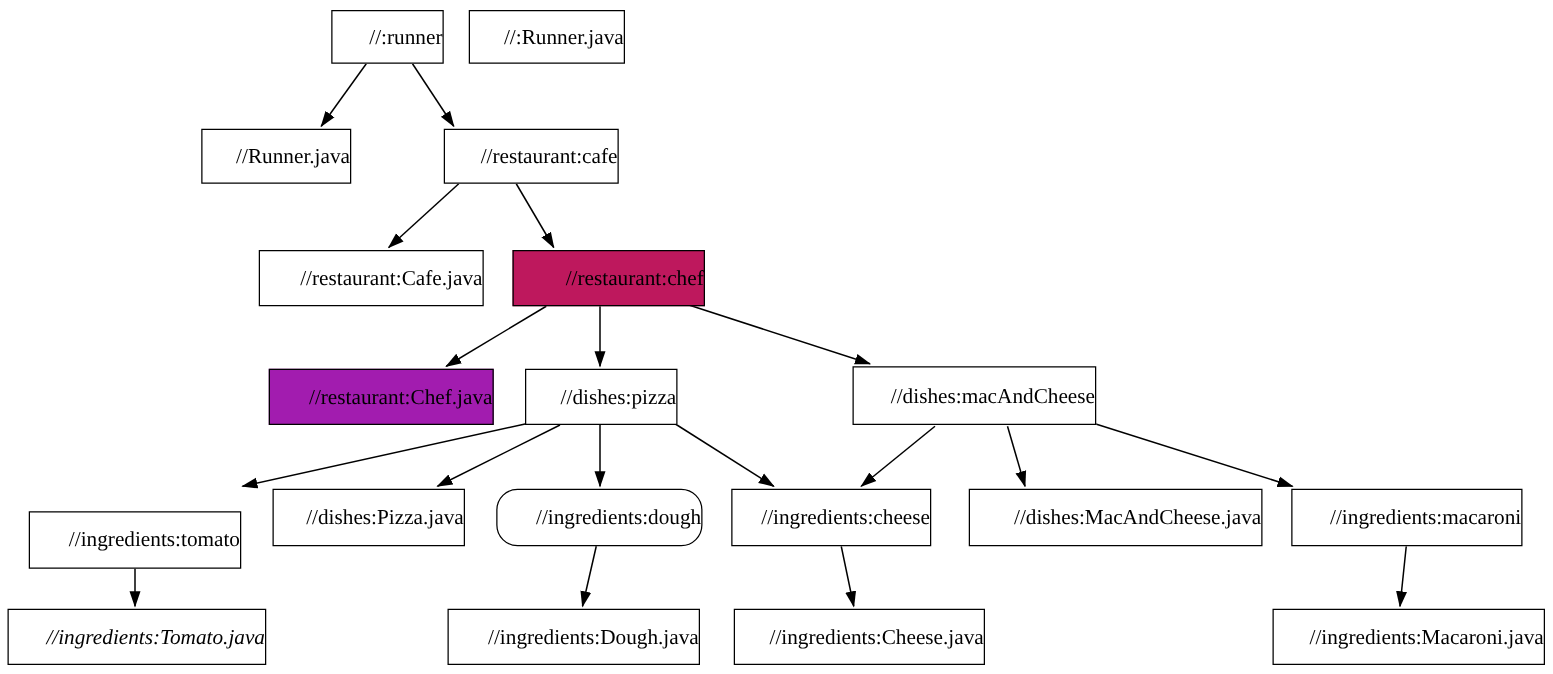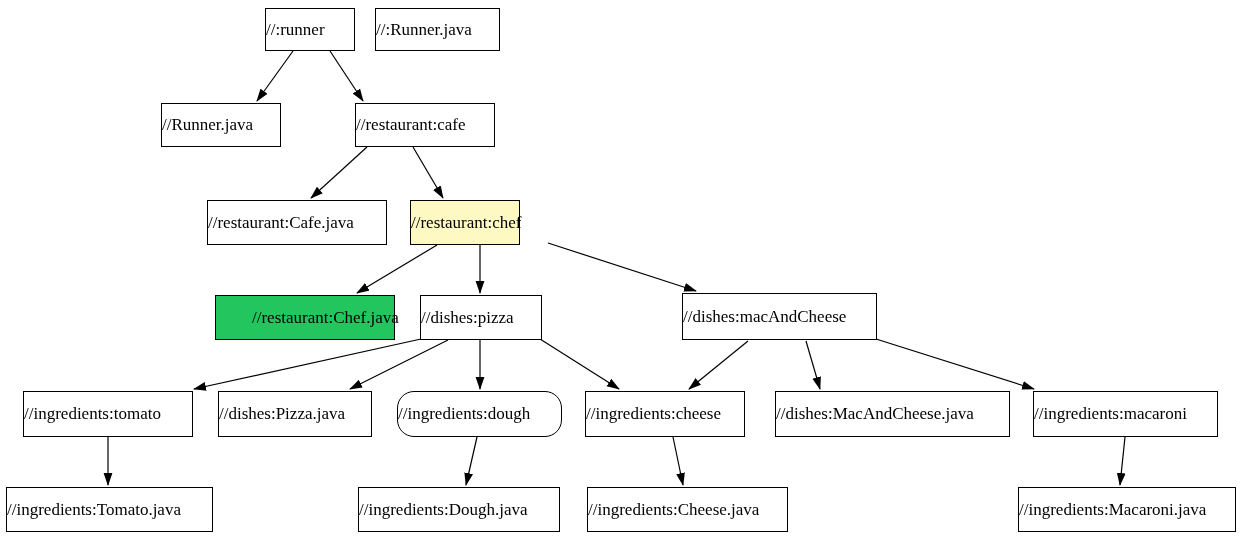--- a/index.html
+++ b/index.html
@@ -22,21 +22,21 @@
     width: 1242px;
     height: 539px;
   }
   .graph-node {
     position: absolute;
     box-sizing: border-box;
     border: 1px solid #000000;
     background: #ffffff;
     display: flex;
     align-items: center;
-    justify-content: flex-start;
+    justify-content: flex-end;
     font-size: 17px;
     color: #000000;
     white-space: nowrap;
   }
 </style>
 </head>
 <body>
 
 <div class="canvas">
   <svg class="edge-layer" width="1242" height="539" viewBox="0 0 1242 539" xmlns="http://www.w3.org/2000/svg">
@@ -75,51 +75,51 @@
       </div>
       <div class="graph-node" style="left: 161px; top: 103px; width: 120px; height: 44px; border-color: rgb(0, 0, 0); background: rgb(255, 255, 255);">
         <span>//Runner.java</span>
       </div>
       <div class="graph-node" style="left: 318px; top: 103px; width: 140px; height: 44px; border-color: rgb(0, 0, 0); background: rgb(255, 255, 255); margin-left: 37px;">
         <span>//restaurant:cafe</span>
       </div>
       <div class="graph-node" style="left: 207px; top: 200px; width: 180px; height: 45px; border-color: rgb(0, 0, 0); background: rgb(255, 255, 255);">
         <span>//restaurant:Cafe.java</span>
       </div>
-      <div class="graph-node" style="left: 410px; top: 200px; width: 110px; height: 45px; border-color: rgb(0, 0, 0); background: #fef9c3;">
+      <div class="graph-node" style="left: 410px; top: 200px; width: 154px; height: 45px; border-color: rgb(0, 0, 0); background: #be185d;">
         <span>//restaurant:chef</span>
       </div>
-      <div class="graph-node" style="left: 215px; top: 295px; width: 180px; height: 45px; border-color: rgb(0, 0, 0); background: #22c55e; padding-left: 36px;">
+      <div class="graph-node" style="left: 215px; top: 295px; width: 180px; height: 45px; border-color: rgb(0, 0, 0); background: #a21caf; padding-left: 36px;">
         <span>//restaurant:Chef.java</span>
       </div>
       <div class="graph-node" style="left: 420px; top: 295px; width: 122px; height: 45px; border-color: rgb(0, 0, 0); background: rgb(255, 255, 255); font-family: Liberation Serif, serif;">
         <span>//dishes:pizza</span>
       </div>
       <div class="graph-node" style="left: 682px; top: 293px; width: 195px; height: 47px; border-color: rgb(0, 0, 0); background: rgb(255, 255, 255);">
         <span>//dishes:macAndCheese</span>
       </div>
-      <div class="graph-node" style="left: 23px; top: 391px; width: 170px; height: 46px; border-color: rgb(0, 0, 0); background: rgb(255, 255, 255);">
+      <div class="graph-node" style="left: 23px; top: 409px; width: 170px; height: 46px; border-color: rgb(0, 0, 0); background: rgb(255, 255, 255);">
         <span>//ingredients:tomato</span>
       </div>
       <div class="graph-node" style="left: 218px; top: 391px; width: 154px; height: 46px; border-color: rgb(0, 0, 0); background: rgb(255, 255, 255);">
         <span>//dishes:Pizza.java</span>
       </div>
       <div class="graph-node" style="left: 397px; top: 391px; width: 165px; height: 46px; border-color: rgb(0, 0, 0); background: rgb(255, 255, 255); border-radius: 17px;">
         <span>//ingredients:dough</span>
       </div>
       <div class="graph-node" style="left: 585px; top: 391px; width: 160px; height: 46px; border-color: rgb(0, 0, 0); background: rgb(255, 255, 255);">
         <span>//ingredients:cheese</span>
       </div>
       <div class="graph-node" style="left: 775px; top: 391px; width: 235px; height: 46px; border-color: rgb(0, 0, 0); background: rgb(255, 255, 255);">
         <span>//dishes:MacAndCheese.java</span>
       </div>
       <div class="graph-node" style="left: 1033px; top: 391px; width: 185px; height: 46px; border-color: rgb(0, 0, 0); background: rgb(255, 255, 255);">
         <span>//ingredients:macaroni</span>
       </div>
-      <div class="graph-node" style="left: 6px; top: 487px; width: 207px; height: 45px; border-color: rgb(0, 0, 0); background: rgb(255, 255, 255);">
+      <div class="graph-node" style="left: 6px; top: 487px; width: 207px; height: 45px; border-color: rgb(0, 0, 0); background: rgb(255, 255, 255); font-style: italic;">
         <span>//ingredients:Tomato.java</span>
       </div>
       <div class="graph-node" style="left: 358px; top: 487px; width: 202px; height: 45px; border-color: rgb(0, 0, 0); background: rgb(255, 255, 255);">
         <span>//ingredients:Dough.java</span>
       </div>
       <div class="graph-node" style="left: 587px; top: 487px; width: 201px; height: 45px; border-color: rgb(0, 0, 0); background: rgb(255, 255, 255);">
         <span>//ingredients:Cheese.java</span>
       </div>
       <div class="graph-node" style="left: 1018px; top: 487px; width: 218px; height: 45px; border-color: rgb(0, 0, 0); background: rgb(255, 255, 255);">
         <span>//ingredients:Macaroni.java</span>

